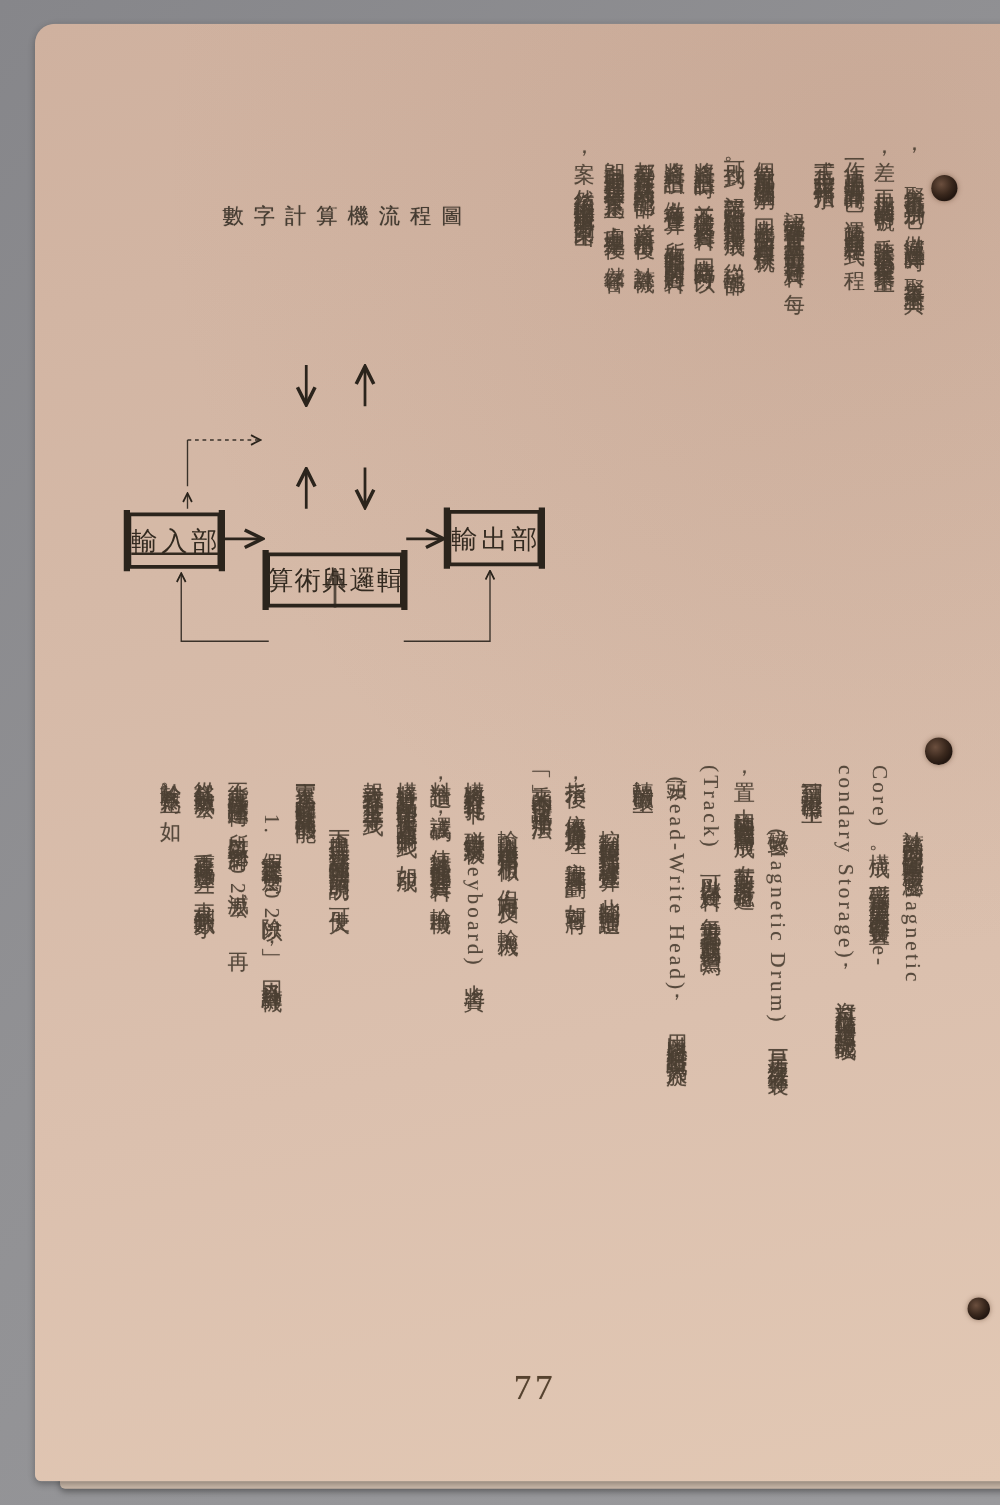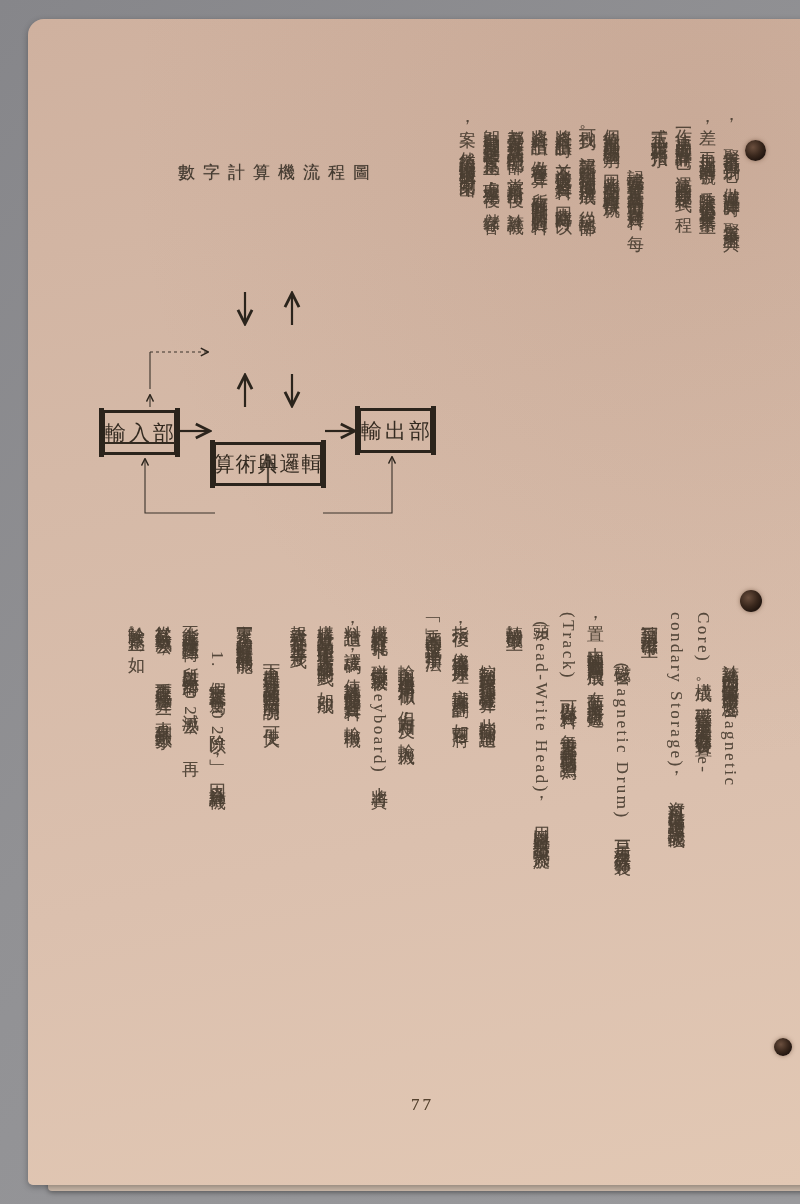--- a/index.html
+++ b/index.html
@@ -84,21 +84,21 @@
   #box-input   { left: 34px; top:261px; width: 75px; height:45px; letter-spacing:3px;  padding-left:3px;text-decoration:underline; }
   #box-alu     { left:145px; top:260px; width:110px; height:44px; letter-spacing:1px;  padding-left:1px;margin-top:33px; }
   #box-output  { left:290px; top:259px; width: 75px; height:45px; letter-spacing:3px;  padding-left:3px; }
   #box-control { left:147px; top:339px; width:108px; height:47px; letter-spacing:16px; padding-left:16px; }
 
   .connectors { position: absolute; left: 0; top: 0; }
 
   
   .page-number {
     position: absolute; left: 383px; top: 1076px;
-    font-size: 17px; letter-spacing: 3px;
+    font-size: 28px; letter-spacing: 3px;
     color: #55422f; text-shadow: 0 0 .6px rgba(70,50,30,.5);
   }
   .hole { position: absolute; border-radius: 50%; }
   .hole-inner {
     width: 100%; height: 100%; border-radius: 50%;
     background: radial-gradient(circle at 38% 35%, #6b4f3e 0%, #3a281d 45%, #221610 72%, rgba(34,22,16,.55) 88%, rgba(34,22,16,0) 100%);
     box-shadow: 0 0 4px rgba(90,60,40,.55);
   }
   #hole1 { left: 717px; top: 121px; width: 21px; height: 21px; }
   #hole2 { left: 712px; top: 571px; width: 22px; height: 22px; }

